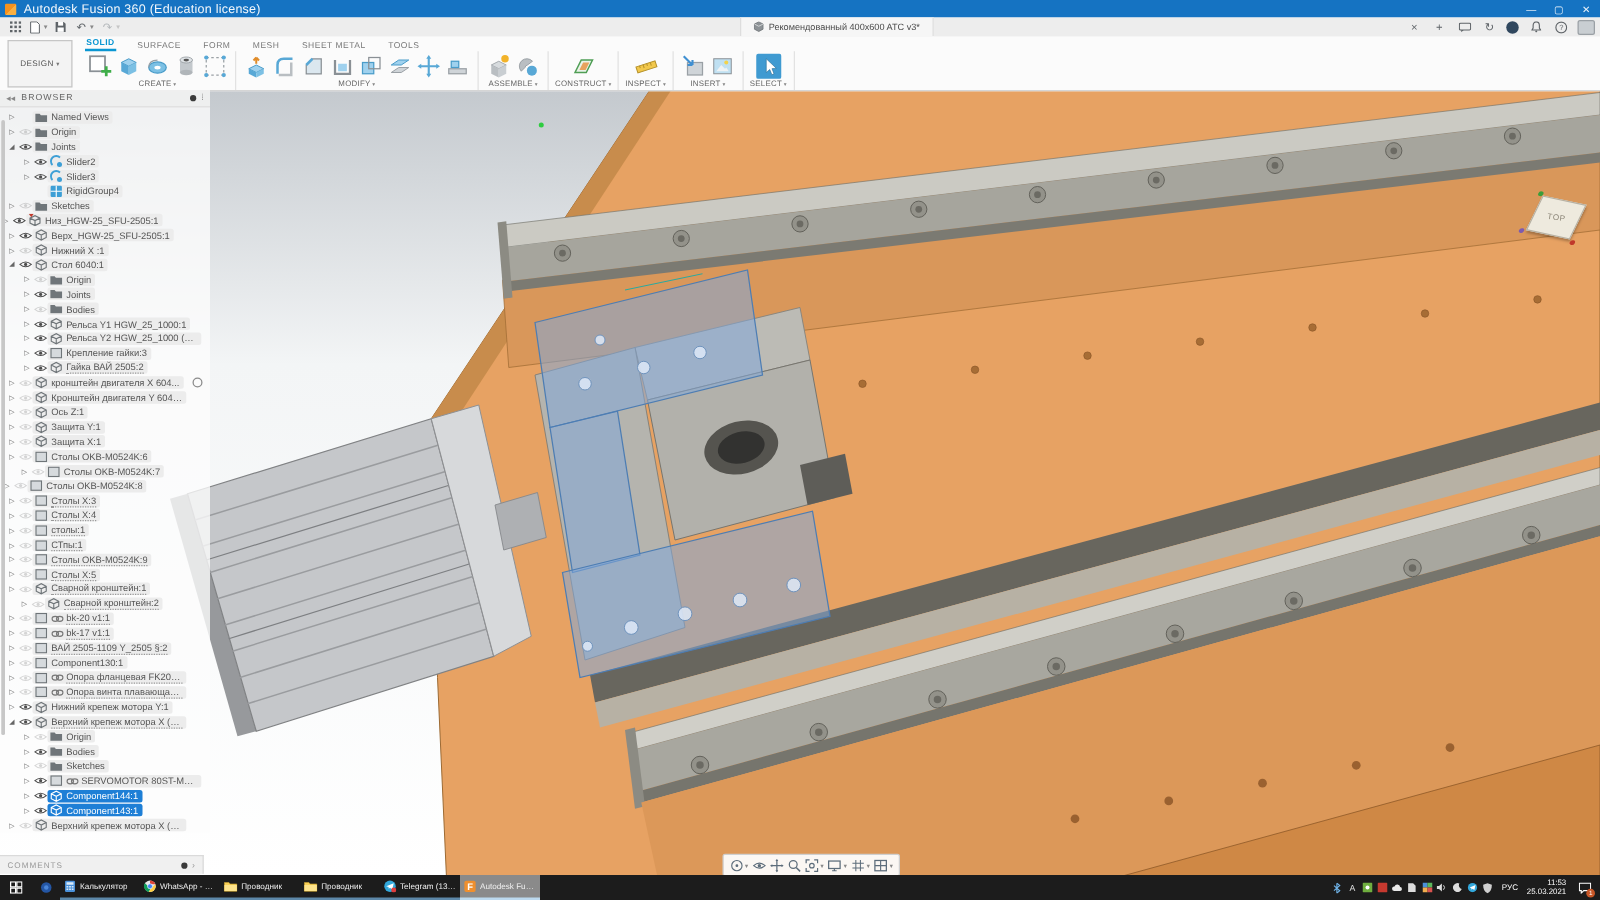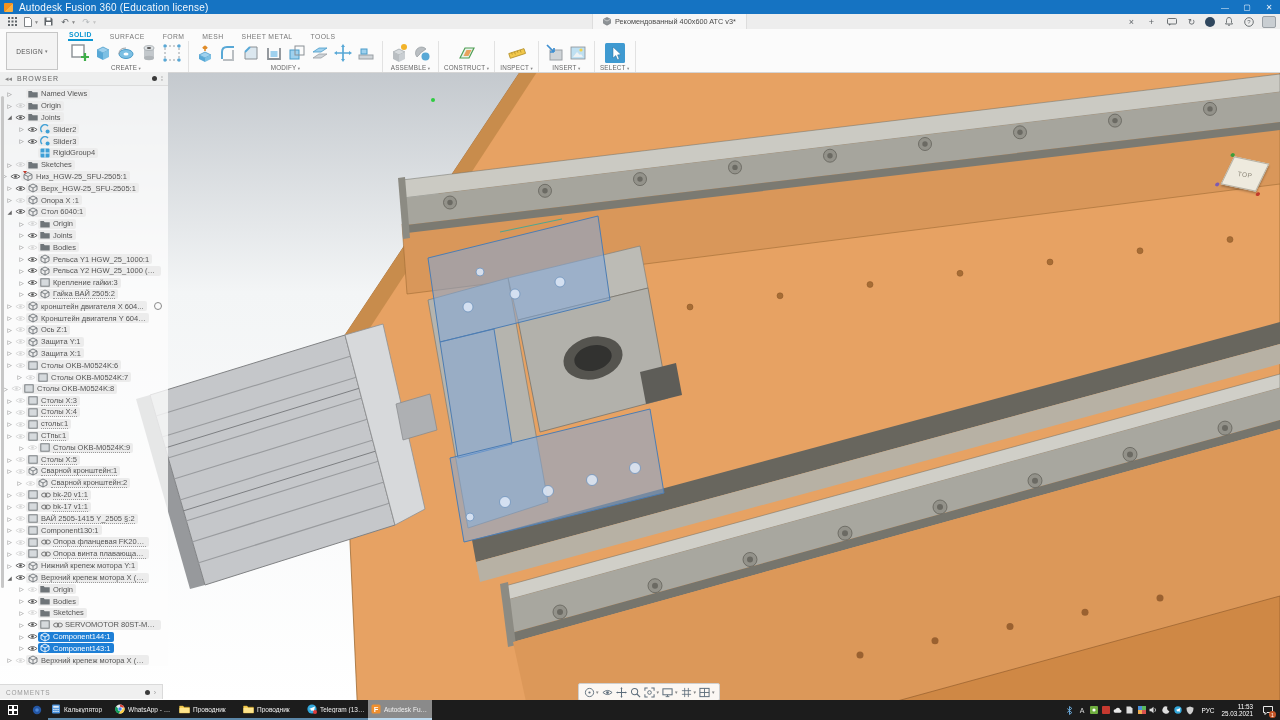--- a/index.html
+++ b/index.html
@@ -679,21 +679,21 @@
               <path d="M1,3.5 Q6,-0.8 11,3.5 Q6,7.8 1,3.5 z" fill="none" stroke="currentColor" stroke-width="0.9"></path>
               <circle cx="6" cy="3.5" r="1.4" fill="currentColor"></circle>
             </svg>
           </span>
           <span class="tchip">
             <span class="ticon">
               <svg width="10" height="10" viewBox="0 0 10 10">
                 <path d="M1,3 L5,1 L9,3 L9,7 L5,9 L1,7 z M1,3 L5,5 L9,3 M5,5 L5,9" fill="none" stroke="currentColor" stroke-width="0.9"></path>
               </svg>
             </span>
-            <span class="tlabel">Опора X :1</span>
+            <span class="tlabel">Нижний X :1</span>
           </span>
         </div>
         <div class="trow" style="padding-left: 5px;">
           <span class="tarrow">◢</span>
           <span class="teye">
             <svg width="11" height="7" viewBox="0 0 12 7">
               <path d="M1,3.5 Q6,-0.8 11,3.5 Q6,7.8 1,3.5 z" fill="none" stroke="currentColor" stroke-width="0.9"></path>
               <circle cx="6" cy="3.5" r="1.4" fill="currentColor"></circle>
             </svg>
           </span>
@@ -1023,21 +1023,21 @@
           </span>
           <span class="tchip">
             <span class="ticon">
               <svg width="10" height="9" viewBox="0 0 10 9">
                 <rect x="0.8" y="0.8" width="8.4" height="7.4" fill="#d6dadd" stroke="currentColor" stroke-width="0.9"></rect>
               </svg>
             </span>
             <span class="tlabel und">СТпы:1</span>
           </span>
         </div>
-        <div class="trow" style="padding-left: 17px;">
+        <div class="trow" style="padding-left: 5px;">
           <span class="tarrow">▷</span>
           <span class="teye off">
             <svg width="11" height="7" viewBox="0 0 12 7">
               <path d="M1,3.5 Q6,-0.8 11,3.5 Q6,7.8 1,3.5 z" fill="none" stroke="currentColor" stroke-width="0.9"></path>
               <circle cx="6" cy="3.5" r="1.4" fill="currentColor"></circle>
             </svg>
           </span>
           <span class="tchip">
             <span class="ticon">
               <svg width="10" height="9" viewBox="0 0 10 9">
@@ -1151,21 +1151,21 @@
               <path d="M1,3.5 Q6,-0.8 11,3.5 Q6,7.8 1,3.5 z" fill="none" stroke="currentColor" stroke-width="0.9"></path>
               <circle cx="6" cy="3.5" r="1.4" fill="currentColor"></circle>
             </svg>
           </span>
           <span class="tchip">
             <span class="ticon">
               <svg width="10" height="9" viewBox="0 0 10 9">
                 <rect x="0.8" y="0.8" width="8.4" height="7.4" fill="#d6dadd" stroke="currentColor" stroke-width="0.9"></rect>
               </svg>
             </span>
-            <span class="tlabel und">ВАЙ 2505-1415 Y_2505 §:2</span>
+            <span class="tlabel und">ВАЙ 2505-1109 Y_2505 §:2</span>
           </span>
         </div>
         <div class="trow" style="padding-left: 5px;">
           <span class="tarrow">▷</span>
           <span class="teye off">
             <svg width="11" height="7" viewBox="0 0 12 7">
               <path d="M1,3.5 Q6,-0.8 11,3.5 Q6,7.8 1,3.5 z" fill="none" stroke="currentColor" stroke-width="0.9"></path>
               <circle cx="6" cy="3.5" r="1.4" fill="currentColor"></circle>
             </svg>
           </span>

